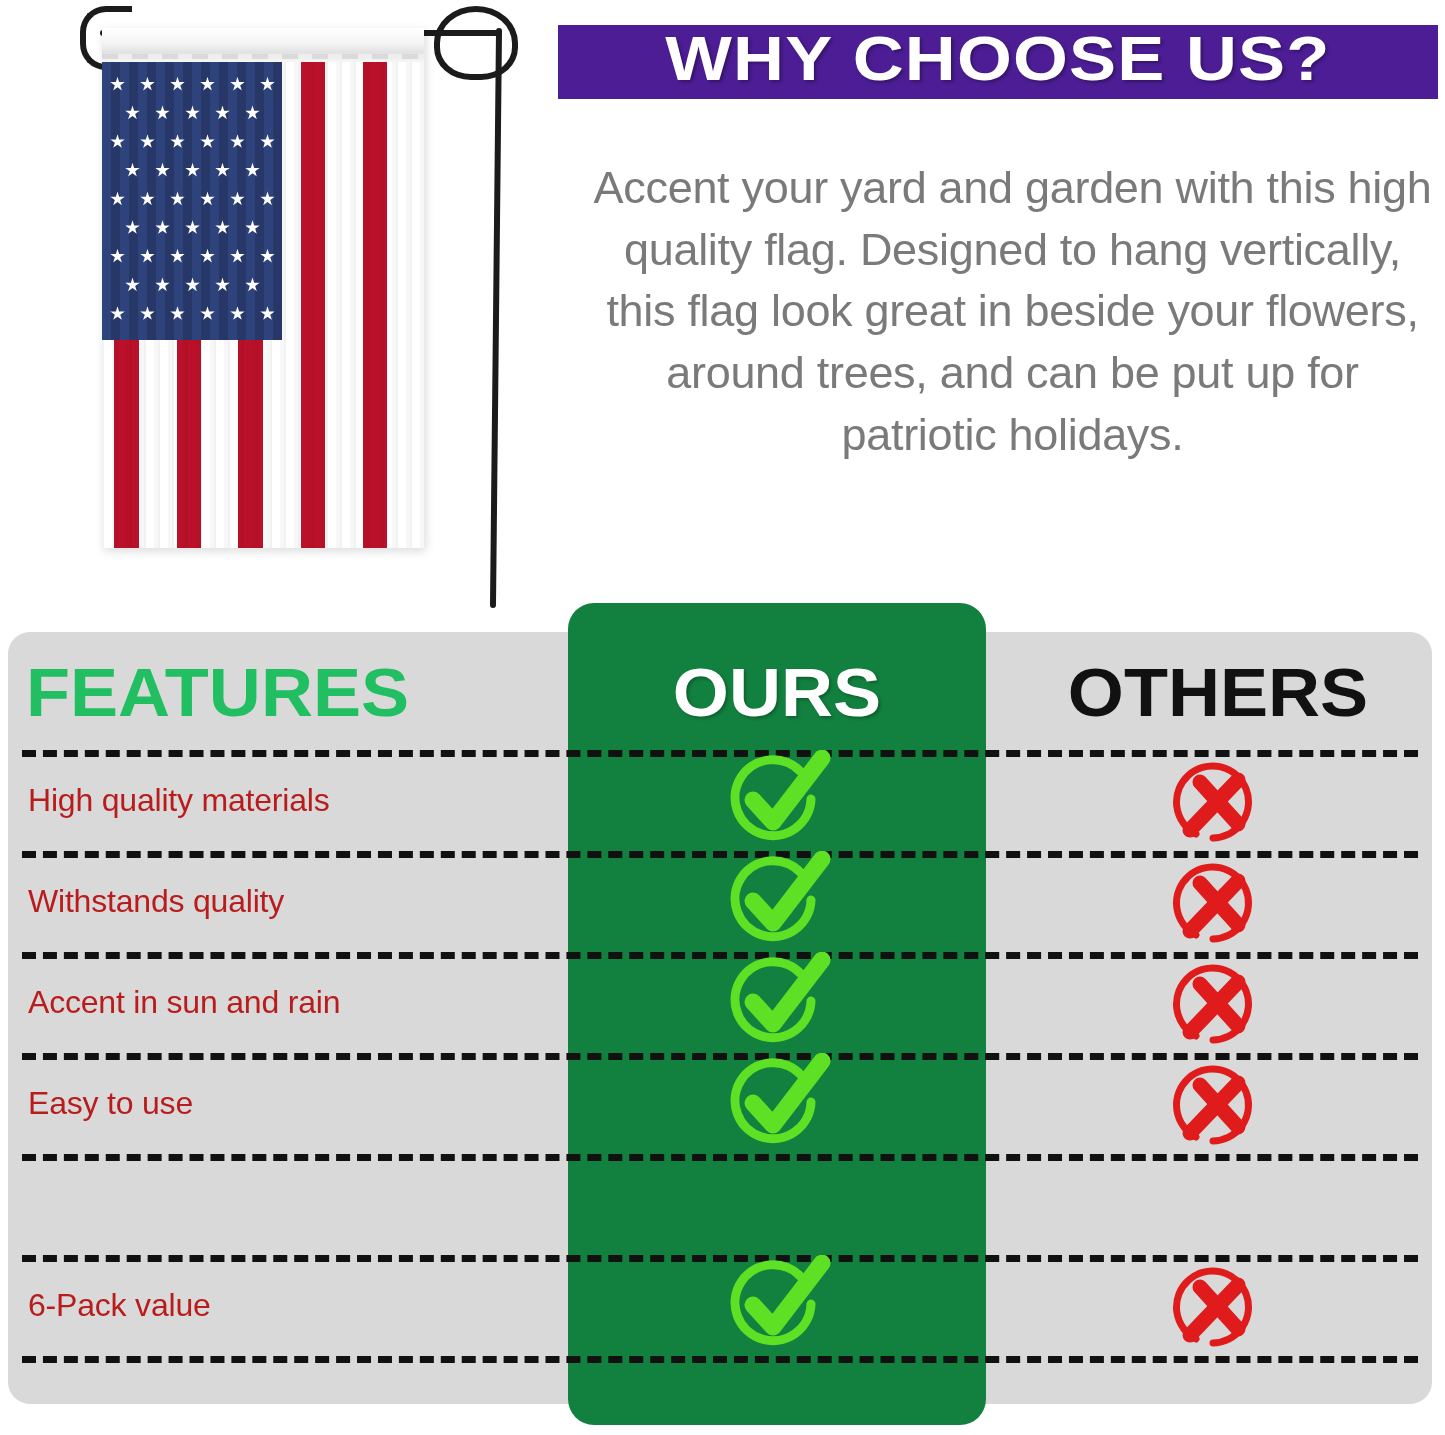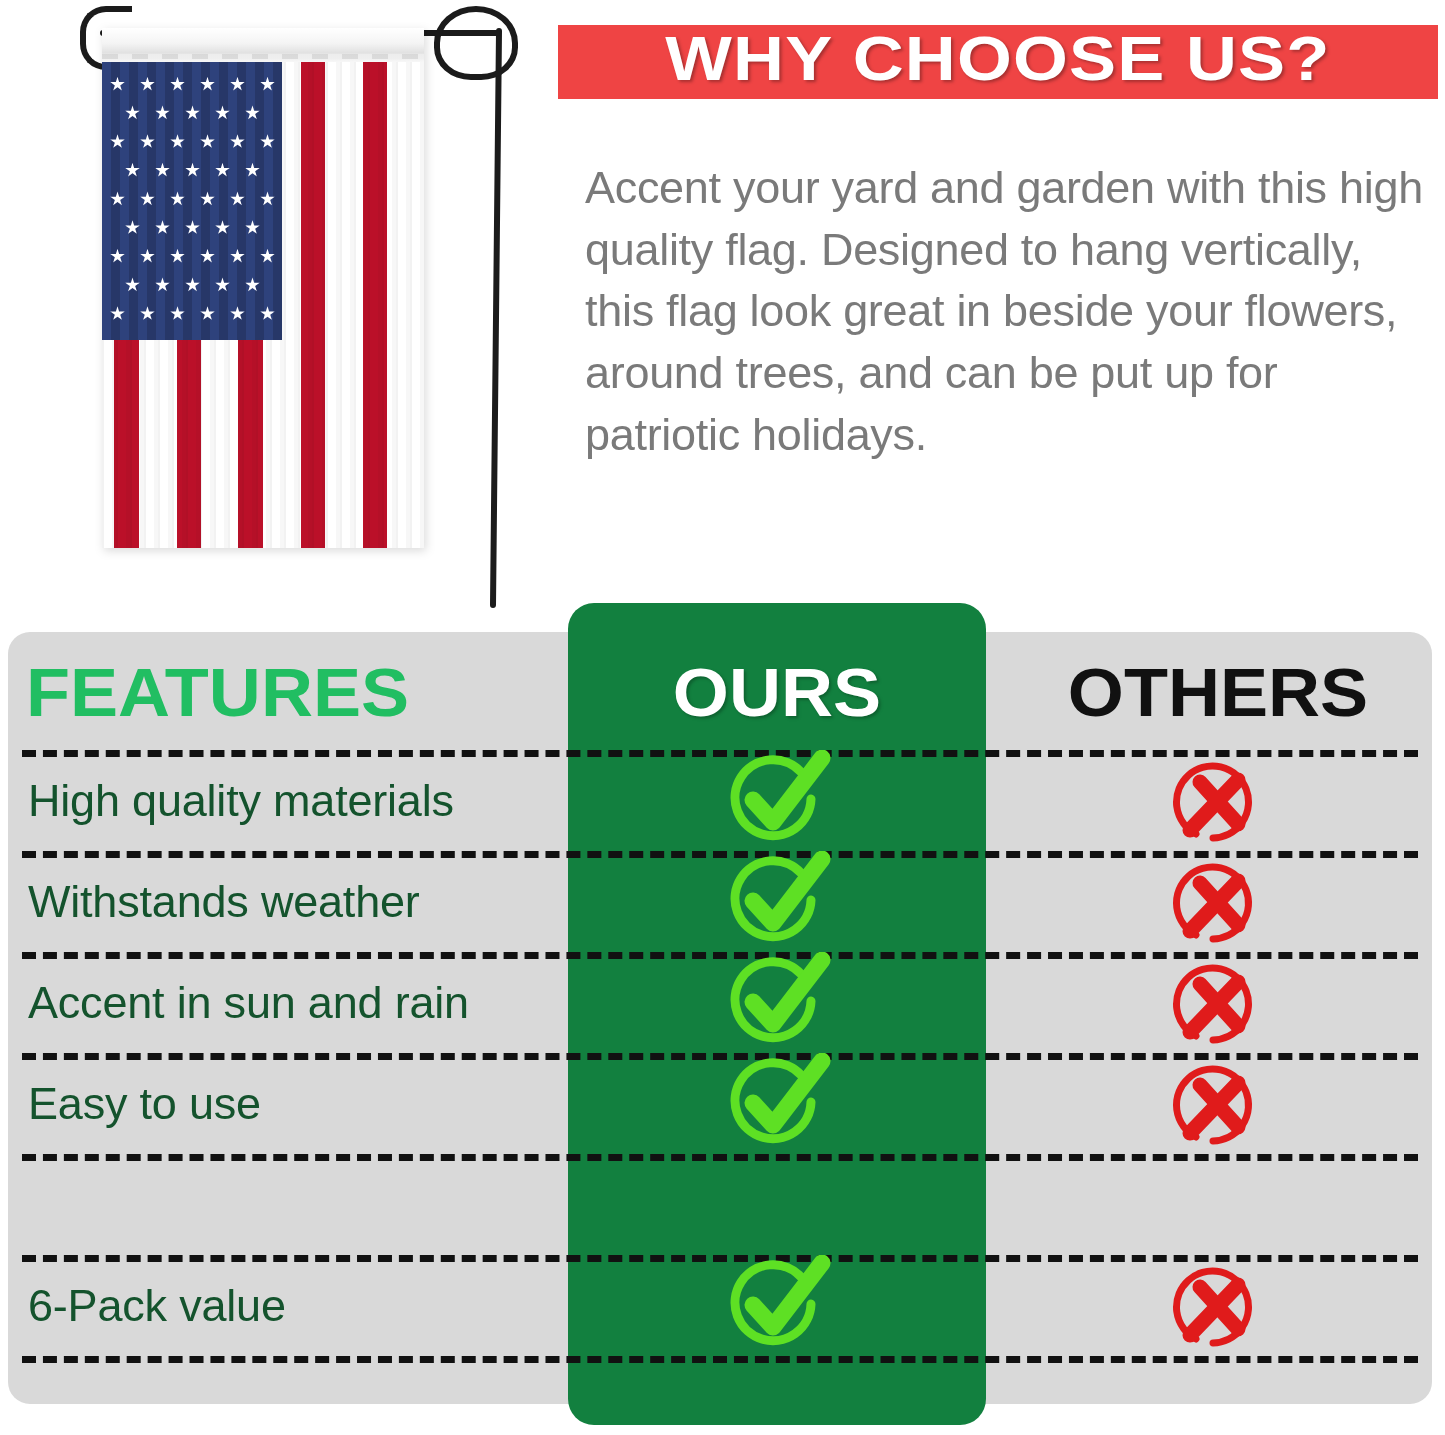--- a/index.html
+++ b/index.html
@@ -155,21 +155,21 @@
     mix-blend-mode: overlay;
   }
 
   
   #headline-banner {
     position: absolute;
     left: 558px;
     top: 25px;
     width: 880px;
     height: 74px;
-    background: #ef4444;
+    background: #4c1d95;
     display: flex;
     align-items: center;
     justify-content: center;
     box-sizing: border-box;
     padding-bottom: 7px;
   }
   #headline-banner .banner-text {
     color: #ffffff;
     font-size: 63px;
     font-weight: 700;
@@ -180,21 +180,21 @@
     transform: scaleX(1.12);
     transform-origin: center;
   }
 
   
   #description {
     position: absolute;
     left: 585px;
     top: 112px;
     width: 855px;
-    text-align: left;
+    text-align: center;
     color: #7a7a7a;
     font-size: 45px;
     line-height: 1.37;
     font-weight: 400;
     letter-spacing: -0.3px;
   }
 
   
   #comparison-table {
     position: absolute;
@@ -282,22 +282,22 @@
     left: 0;
     width: 1424px;
     height: 100px;
     display: flex;
     align-items: center;
   }
   .feature-label {
     position: absolute;
     left: 20px;
     width: 520px;
-    color: #14532d;
-    font-size: 45px;
+    color: #b91c1c;
+    font-size: 32px;
     line-height: 1;
     font-weight: 400;
     letter-spacing: -0.2px;
     white-space: nowrap;
   }
   .cell-ours {
     position: absolute;
     left: 560px;
     width: 418px;
     display: flex;
@@ -478,21 +478,21 @@
         <div class="cell-others">
           <svg class="icon-cross" width="100" height="100" viewBox="0 0 100 100" aria-hidden="true">
             <path d="M28 84 A36 36 0 1 1 45 88" fill="none" stroke="#e01b1b" stroke-width="7" stroke-linecap="round"></path>
             <path d="M22 80 L70 30" fill="none" stroke="#e01b1b" stroke-width="15" stroke-linecap="round"></path>
             <path d="M32 32 L70 74" fill="none" stroke="#e01b1b" stroke-width="15" stroke-linecap="round"></path>
           </svg>
         </div>
       </div>
       <div class="divider" style="top: 101px;"></div>
       <div class="trow" style="top: 101px;">
-        <div class="feature-label">Withstands weather</div>
+        <div class="feature-label">Withstands quality</div>
         <div class="cell-ours">
           <svg class="icon-check" width="108" height="100" viewBox="0 0 108 100" aria-hidden="true">
             <path d="M78 22 A38 38 0 1 0 88 49" fill="none" stroke="#5ee024" stroke-width="9" stroke-linecap="round"></path>
             <path d="M30 50 L50 72 L99 8" fill="none" stroke="#5ee024" stroke-width="17" stroke-linecap="round" stroke-linejoin="round"></path>
           </svg>
         </div>
         <div class="cell-others">
           <svg class="icon-cross" width="100" height="100" viewBox="0 0 100 100" aria-hidden="true">
             <path d="M28 84 A36 36 0 1 1 45 88" fill="none" stroke="#e01b1b" stroke-width="7" stroke-linecap="round"></path>
             <path d="M22 80 L70 30" fill="none" stroke="#e01b1b" stroke-width="15" stroke-linecap="round"></path>

